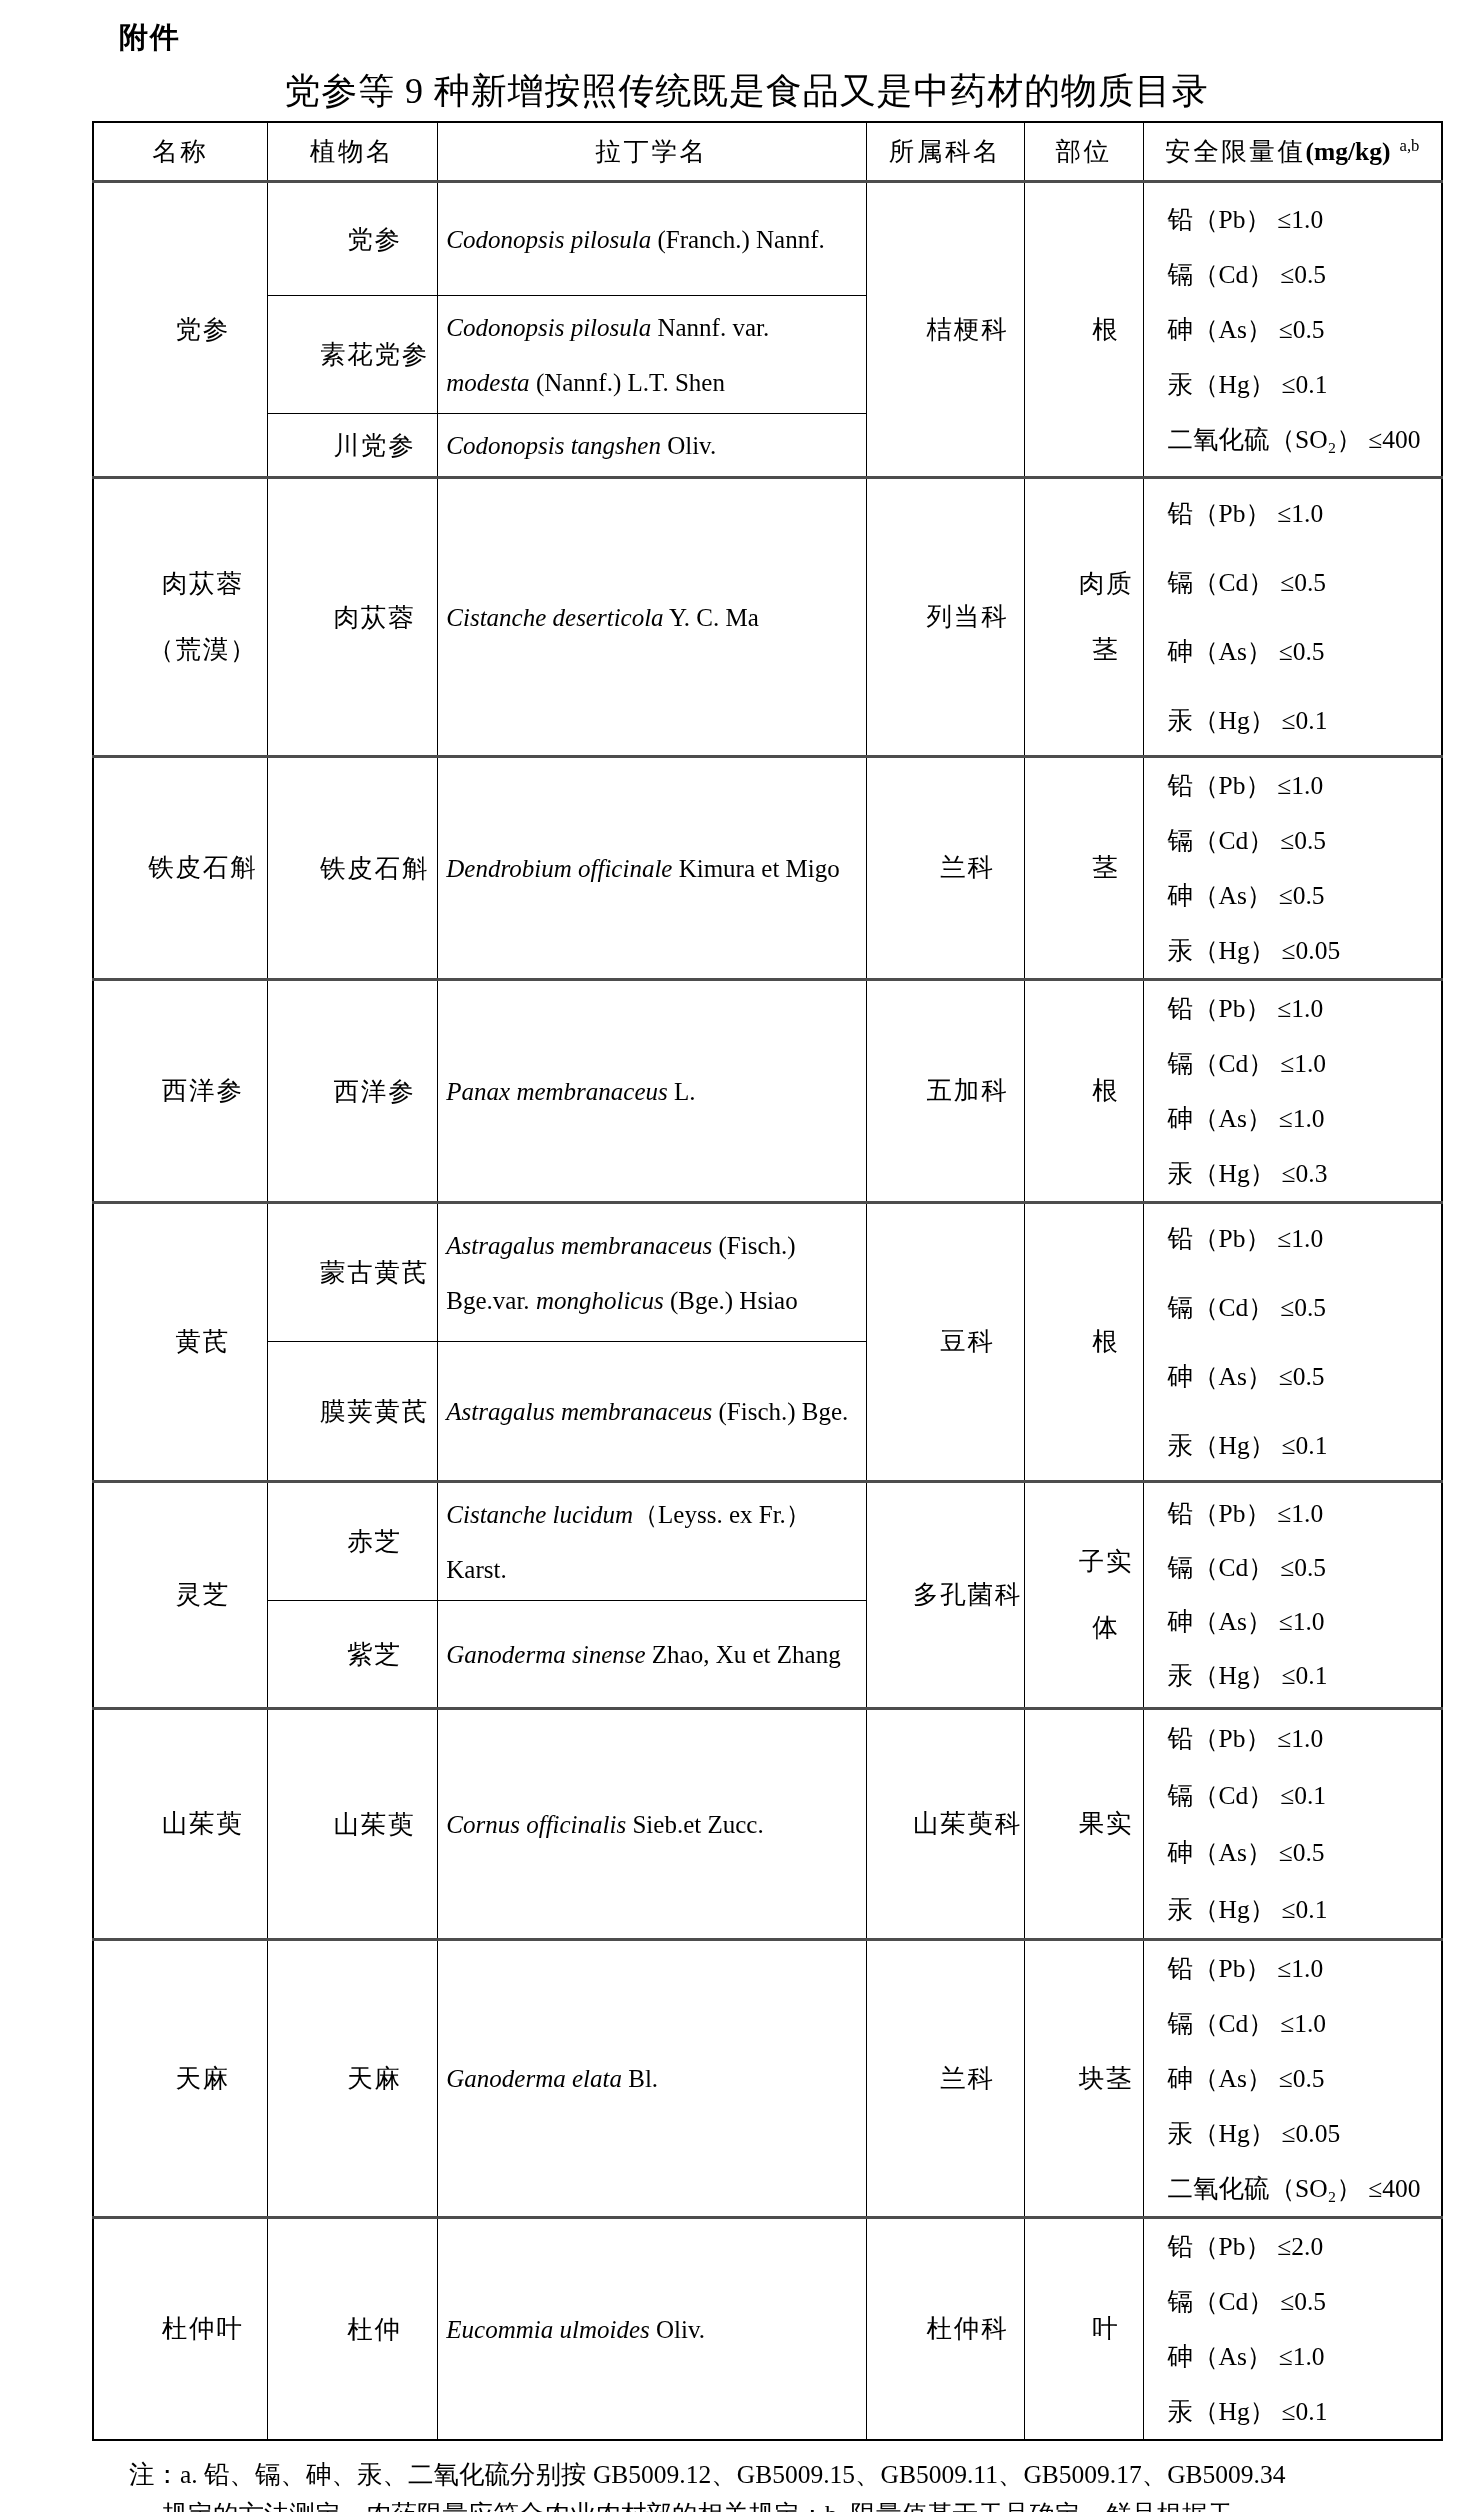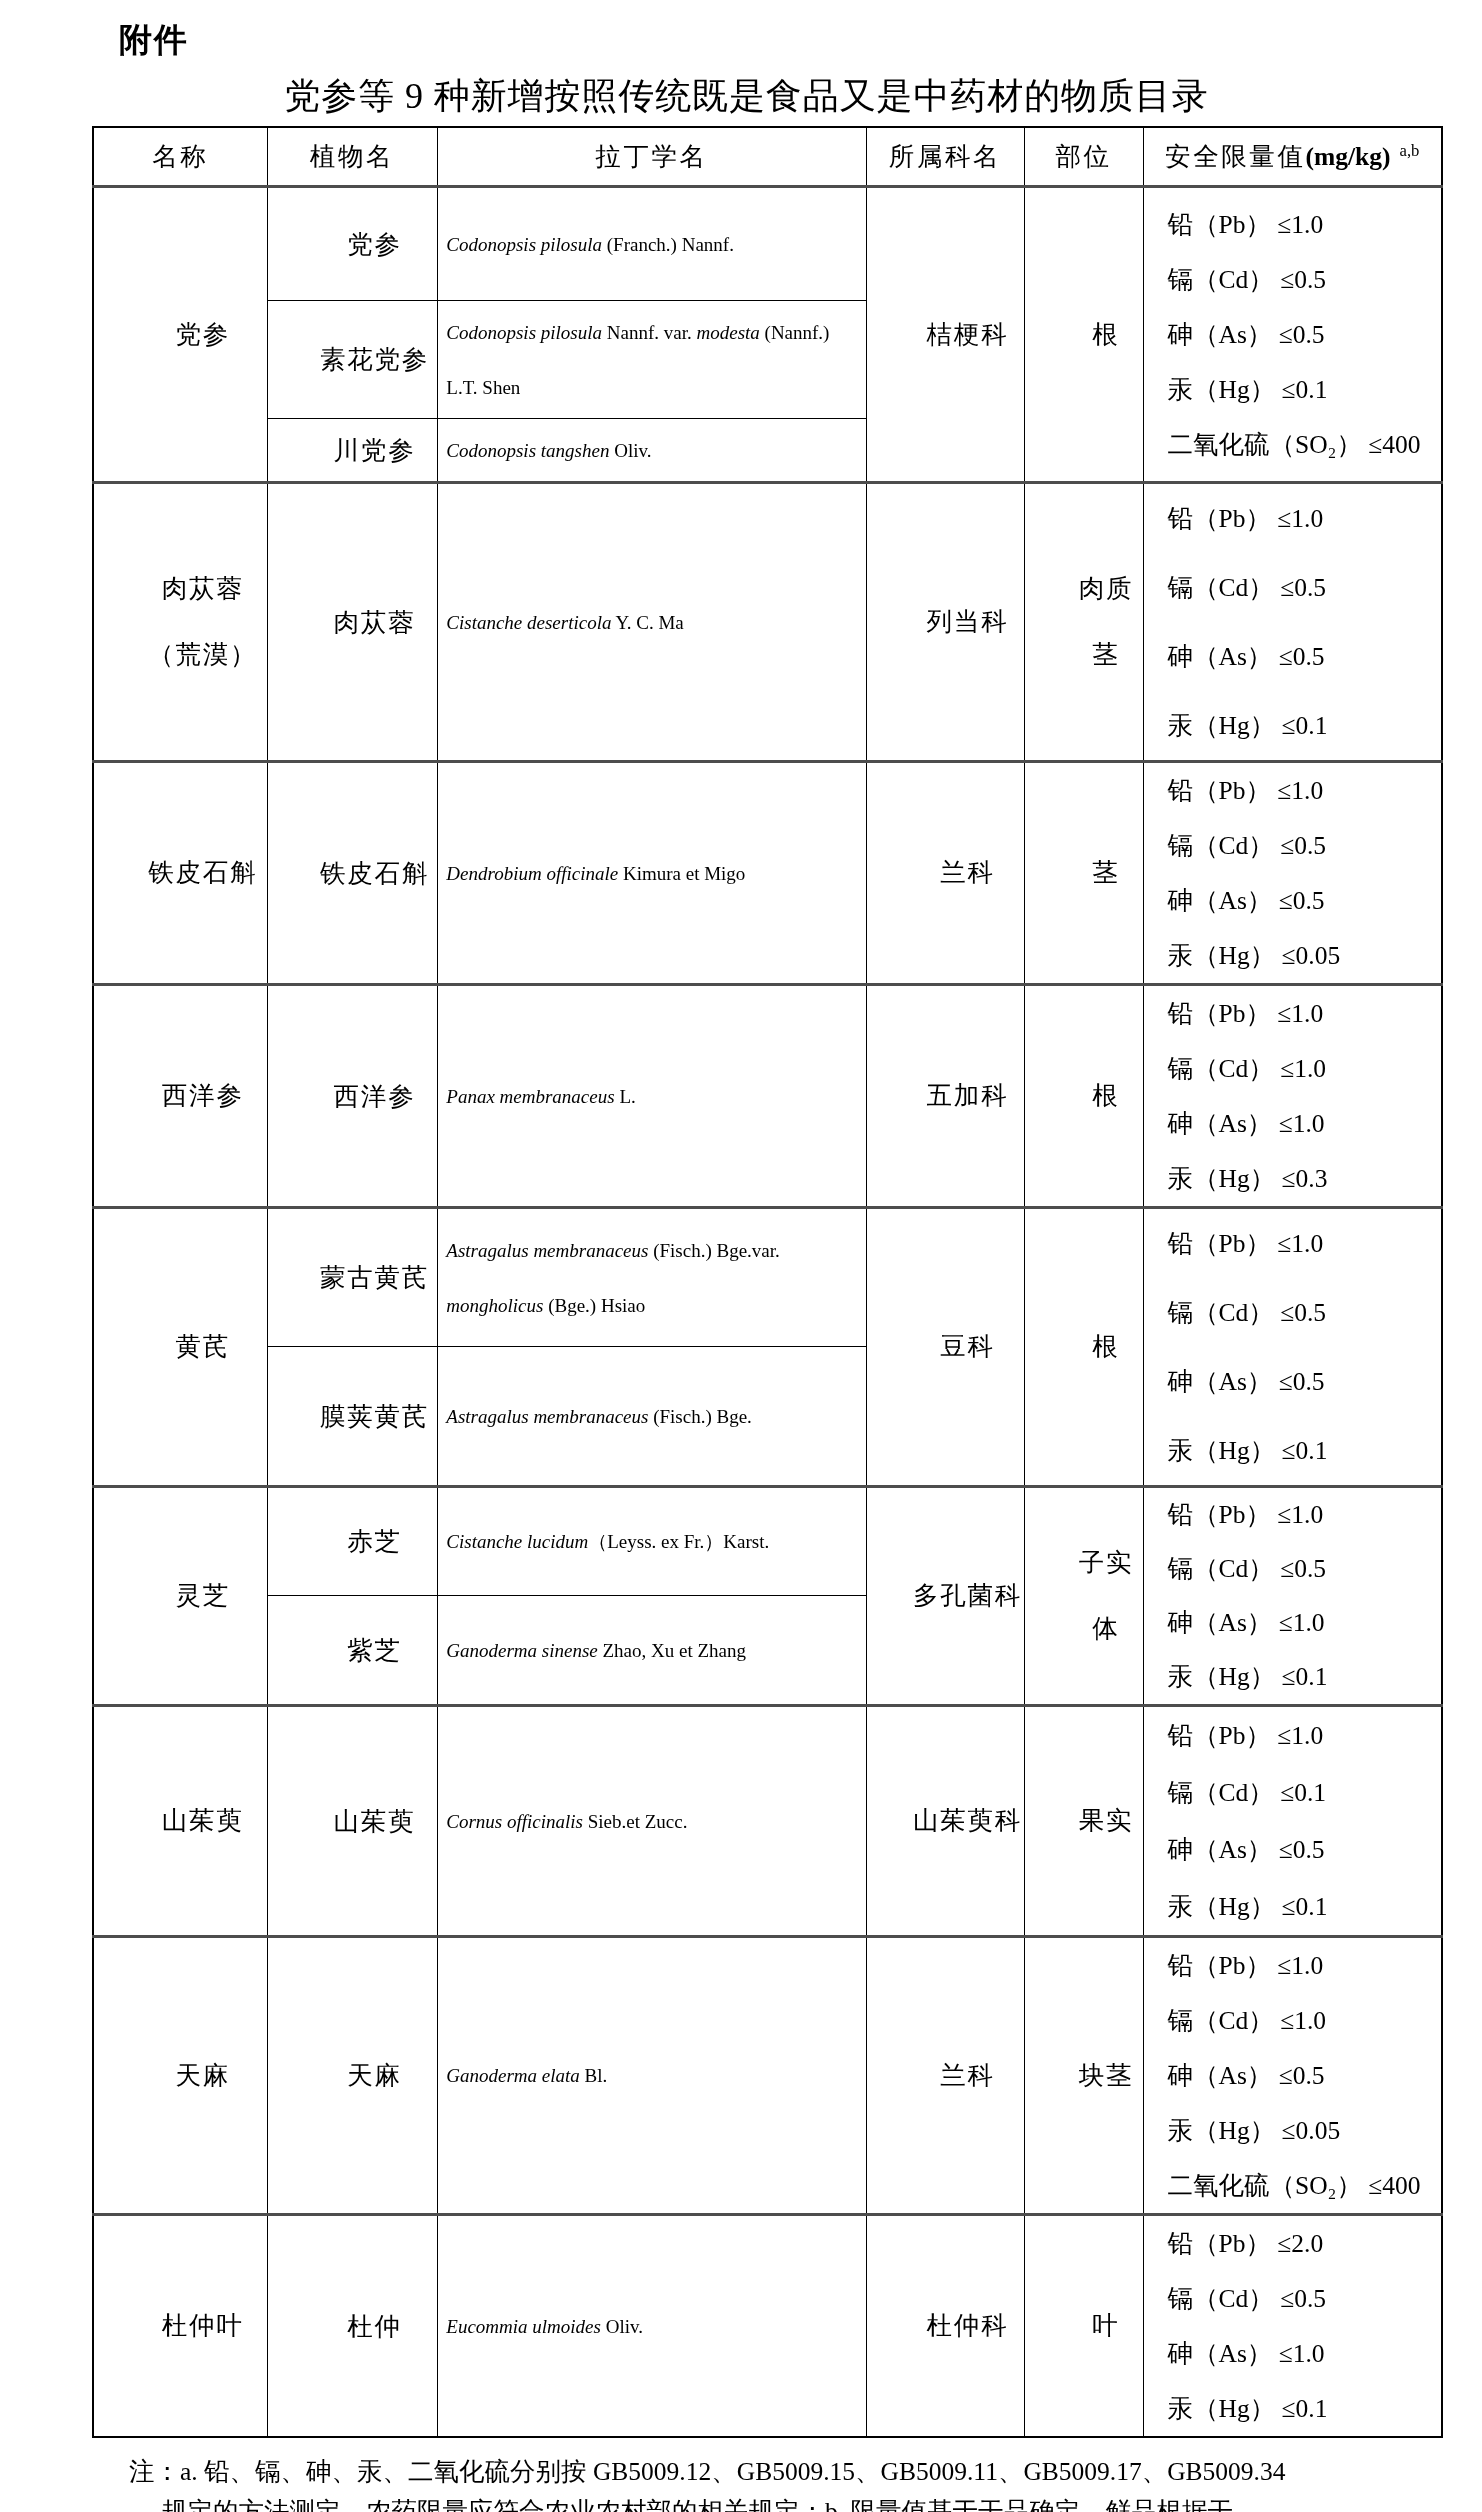--- a/index.html
+++ b/index.html
@@ -2,21 +2,21 @@
 <html style="font-size:14px"><head>
 <meta charset="utf-8">
 <style>
   html,body{margin:0;padding:0;}
   body{
     width:1482px;height:2512px;background:#ffffff;color:#000;
     font-family:"Liberation Serif","DejaVu Serif",serif;
     overflow:hidden;position:relative;
   }
   .attachment{
-    margin:17.6px 0 0 119px;font-size:33px;font-weight:bold;
+    margin:17.6px 0 0 119px;font-size:29px;font-weight:bold;
     font-family:"Liberation Sans","DejaVu Sans",sans-serif;
     letter-spacing:1.8px;
   }
   .doc-title{
     width:1349px;margin:14px 0 10.6px 72px;text-align:center;
     font-size:36px;font-weight:normal;line-height:39px;letter-spacing:0.9px;
   }
   table.substances{
     margin-left:92px;width:1349px;border-collapse:collapse;table-layout:fixed;
     border:2.6px solid #000;
@@ -29,21 +29,21 @@
   thead th .unit{font-weight:bold;letter-spacing:0;}
   thead th sup{font-size:16.7px;letter-spacing:0;vertical-align:super;}
   tr.major td{border-top:3.5px solid #4d4d4d;}
   tr.sub td{border-top:1.8px solid #000;}
   .cell-name,.cell-plant,.cell-family,.cell-part{
     text-align:center;font-size:25.5px;letter-spacing:1.8px;
     white-space:pre-line;line-height:66px;padding-left:45px;
   }
   .cell-plant{line-height:55px;}
   .cell-latin{
-    text-align:left;font-size:19px;line-height:55px;
+    text-align:left;font-size:25px;line-height:55px;
     padding:3.5px 7px 3.5px 8.8px;letter-spacing:0;
   }
   .cell-latin i{font-style:italic;}
   .cell-limits{
     text-align:left;font-size:25.5px;padding-left:24px;
     white-space:pre-line;letter-spacing:0;
   }
   .lh61{line-height:54px;} .lh62{line-height:55px;} .lh63{line-height:55px;}
   .lh65{line-height:57px;} .lh78{line-height:69px;}
   .h55{height:48px;} .h122{height:107px;} .h123{height:108px;}

